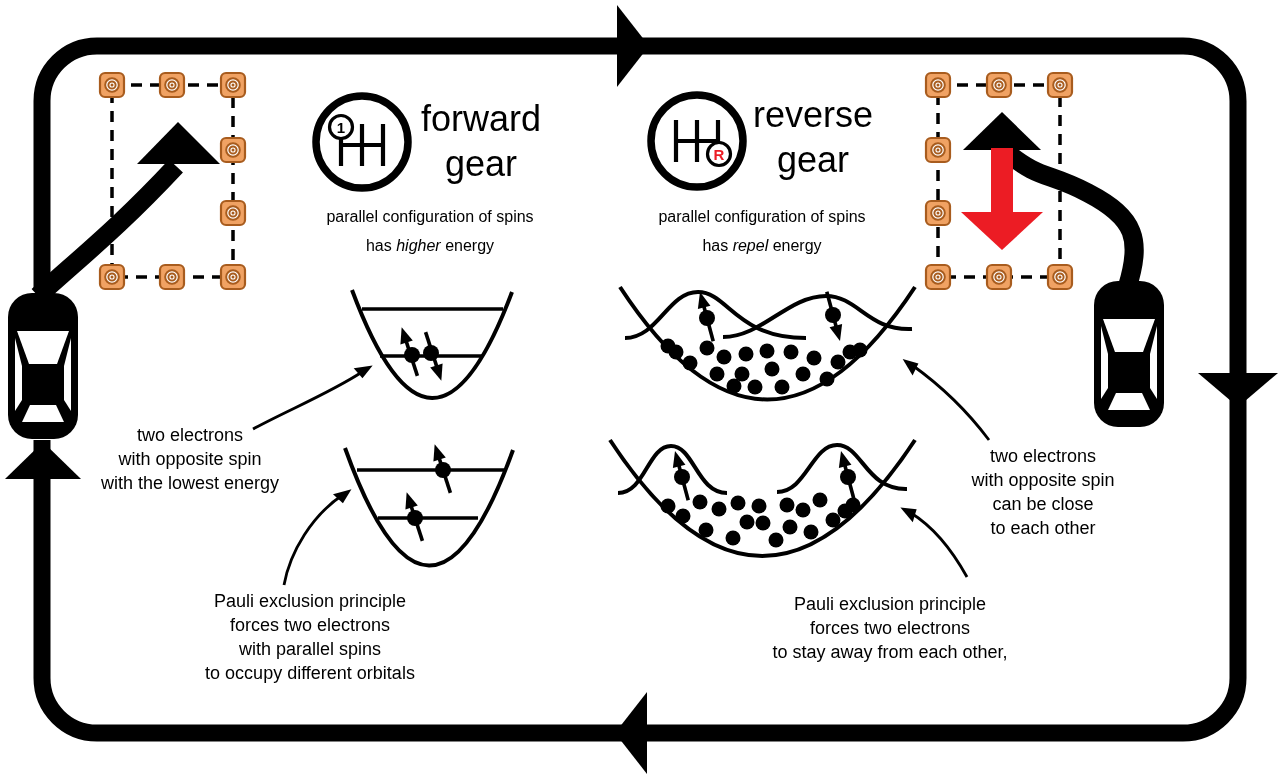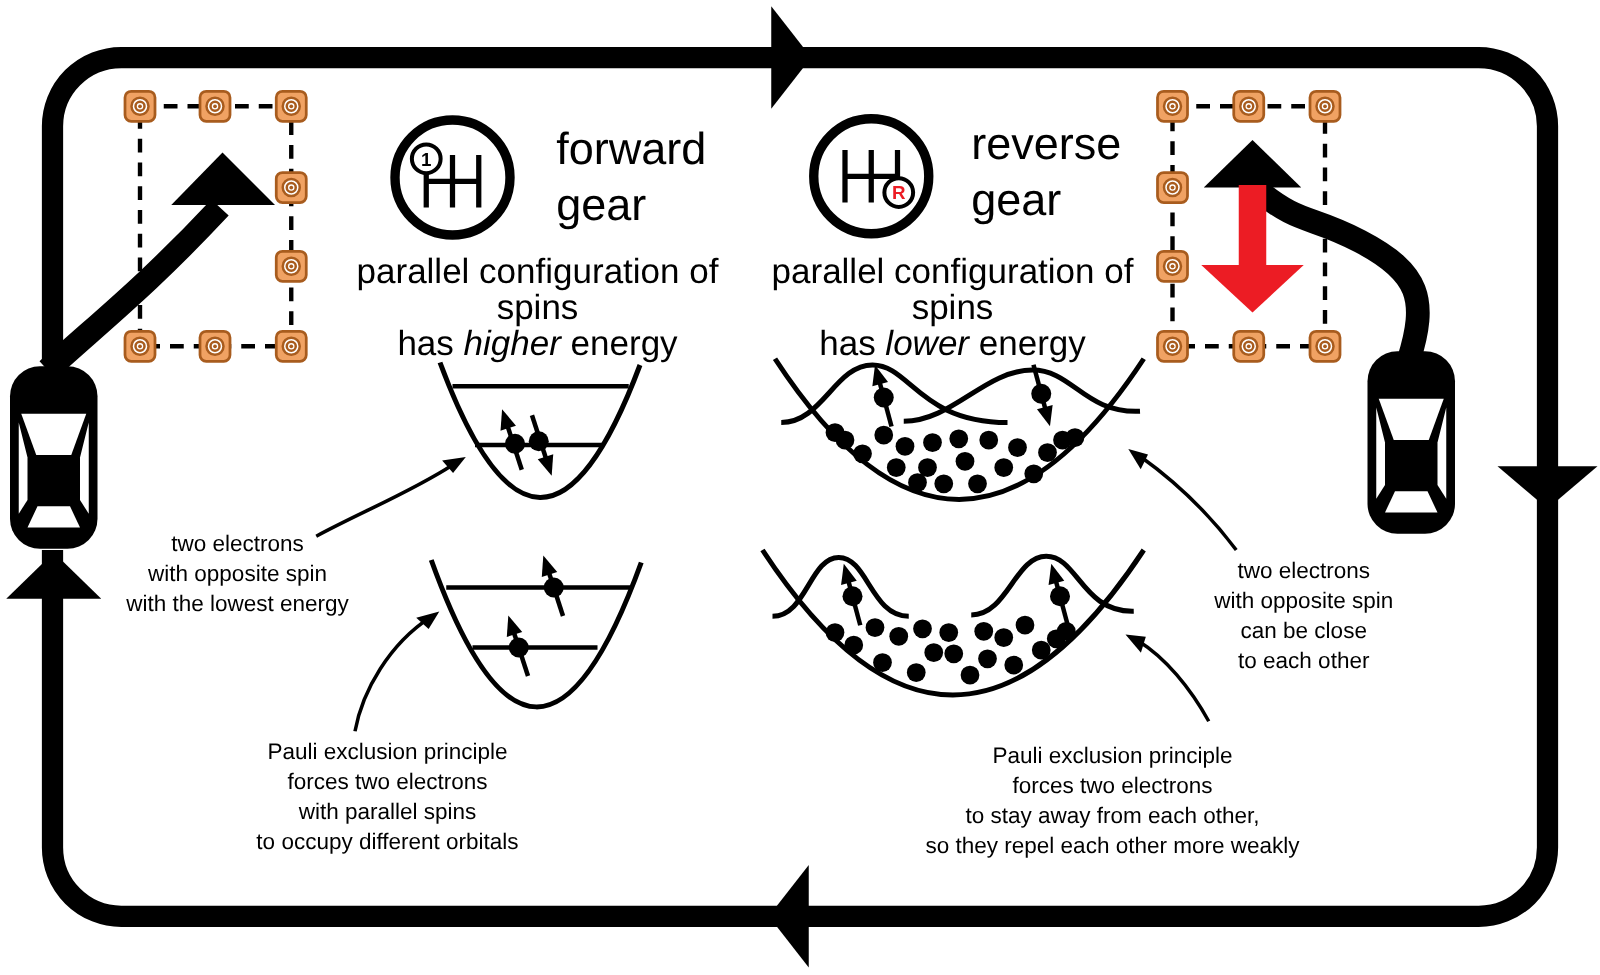--- a/index.html
+++ b/index.html
@@ -2,22 +2,22 @@
 <html style="--ink: #000000; --background: #ffffff; --accent-red: #ec1c24; --handle-fill: #f0a263; --handle-stroke: #a85c1e;"><head>
 <meta charset="utf-8">
 <style>
   html,body { margin:0; padding:0; background:#fff; }
   .stage {
     position:relative; width:1280px; height:780px; background:#fff;
     overflow:hidden; font-family:"Liberation Sans", sans-serif; color:#000;
   }
   .stage > svg { position:absolute; left:0; top:0; }
   .label { position:absolute; color:#000; }
-  .gear-title { font-size:36px; line-height:45px; text-align:left;margin-left:24px; }
-  .caption { font-size:28px; line-height:29px; text-align:center; }
+  .gear-title { font-size:36px; line-height:45px; text-align:center; }
+  .caption { font-size:16px; line-height:29px; text-align:center; }
   .note { font-size:18px; line-height:24px; text-align:center; }
   .em { font-weight:normal; font-style:italic; }
   .badge { font-family:"Liberation Sans",sans-serif; font-size:15px; font-weight:bold; text-anchor:middle; fill:#000; }
   .badge-r { fill: var(--accent-red,#ec1c24); }
   .red-shape { fill: var(--accent-red,#ec1c24); }
   .h-sq  { fill: var(--handle-fill,#f0a263); stroke: var(--handle-stroke,#a85c1e); stroke-width:2.2; }
   .h-ring{ fill:none; stroke: var(--handle-stroke,#a85c1e); stroke-width:2; }
   .h-dot { fill: var(--handle-stroke,#a85c1e); }
 </style>
 </head>
@@ -218,21 +218,21 @@
   <div>reverse</div>
   <div>gear</div>
 </div>
 
 <div class="label caption" style="left:265px; top:202px; width:330px;">
   <div>parallel configuration of spins</div>
   <div><span>has</span> <span class="em">higher</span> <span>energy</span></div>
 </div>
 <div class="label caption" style="left:597px; top:202px; width:330px;">
   <div>parallel configuration of spins</div>
-  <div><span>has</span> <span class="em">lower</span> <span>energy</span></div>
+  <div><span>has</span> <span class="em">repel</span> <span>energy</span></div>
 </div>
 
 <div class="label note" style="left:55px; top:423px; width:270px;">
   <div>two electrons</div>
   <div>with opposite spin</div>
   <div>with the lowest energy</div>
 </div>
 <div class="label note" style="left:155px; top:589px; width:310px;">
   <div>Pauli exclusion principle</div>
   <div>forces two electrons</div>
@@ -242,16 +242,15 @@
 <div class="label note" style="left:918px; top:444px; width:250px;">
   <div>two electrons</div>
   <div>with opposite spin</div>
   <div>can be close</div>
   <div>to each other</div>
 </div>
 <div class="label note" style="left:659px; top:592px; width:462px;">
   <div>Pauli exclusion principle</div>
   <div>forces two electrons</div>
   <div>to stay away from each other,</div>
-  <div>so they repel each other more weakly</div>
 </div>
 
 </div>
 
 </body></html>

